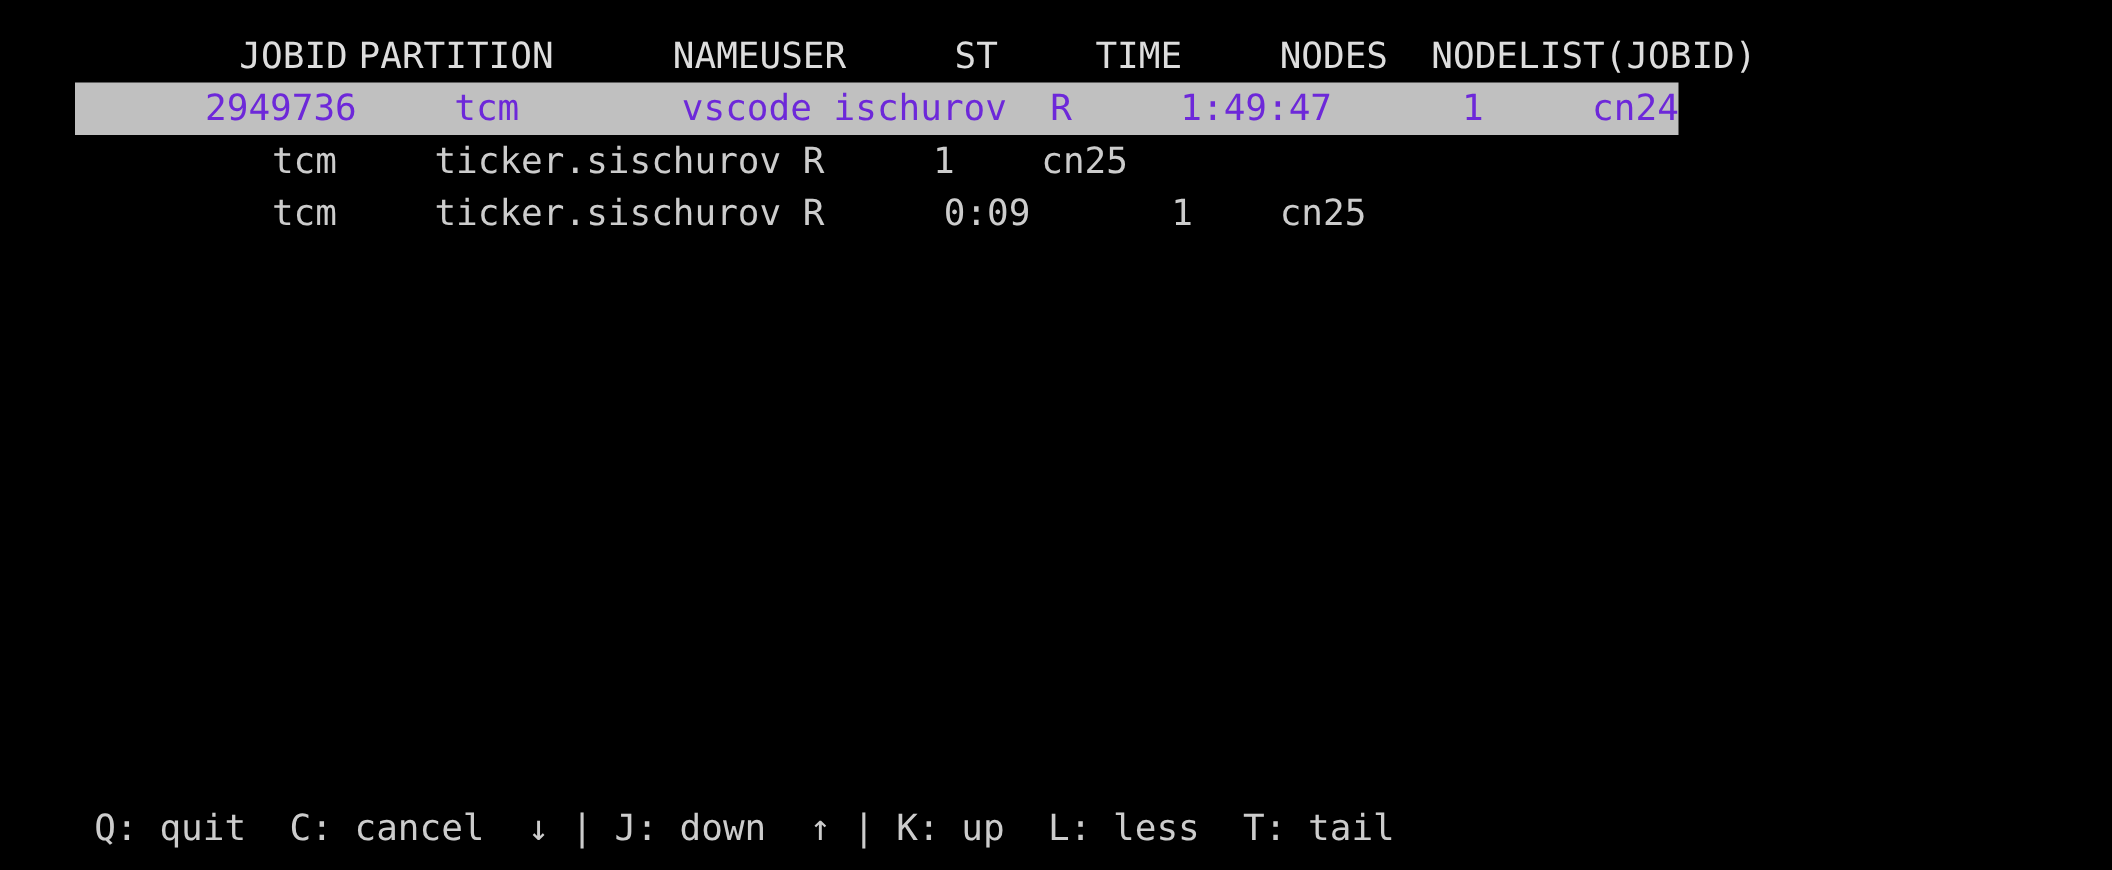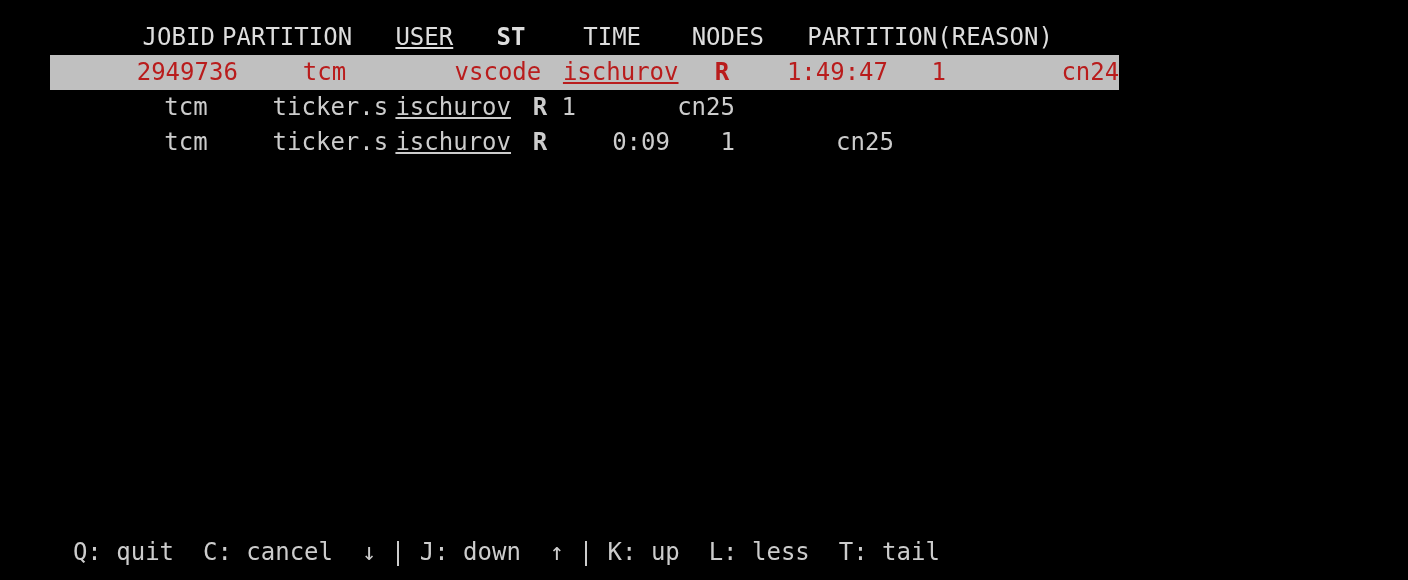--- a/index.html
+++ b/index.html
@@ -17,63 +17,63 @@
       height: 580px;
       overflow: hidden;
       position: relative;
       font-variant-numeric: tabular-nums;
     }
     .table-area {
       padding-top: 20px;
     }
     .row {
       white-space: pre;
-      padding-left: 27px;
+      padding-left: 44px;
       height: 35px;
       display: flex;
       align-items: center;
     }
     .header-row {
       color: #ddd;
     }
     .selected {
       background-color: #c0c0c0;
-      color: #b91c1c;
+      color: #6d28d9;
       display: inline-block;
       padding-left: 0;
       margin-left: 50px;
     }
     .selected-wrap {
       height: 35px;
     }
     .col-jobid { display: inline-block; width: 7ch; text-align: right; }
     .col-partition { display: inline-block; width: 10ch; text-align: center; }
     .col-name { display: inline-block; width: 9ch; text-align: right; }
-    .col-user { display: inline-block; width: 9ch; text-align: center; text-decoration: underline; }
-    .col-st { display: inline-block; width: 3ch; text-align: center; font-weight: bold; }
+    .col-user { display: inline-block; width: 9ch; text-align: left; }
+    .col-st { display: inline-block; width: 3ch; text-align: left; }
     .col-time { display: inline-block; width: 11ch; text-align: center; }
-    .col-nodes { display: inline-block; width: 7ch; text-align: left; }
+    .col-nodes { display: inline-block; width: 7ch; text-align: center; }
     .col-nodelist { display: inline-block; padding-left: 1ch; text-align: left; }
     .spacer { display: inline-block; width: 6ch; }
     .footer {
       position: absolute;
       bottom: 10px;
-      left: 44px;
+      left: 34px;
       color: #ccc;
       white-space: pre;
     }
     .footer span {
       margin-right: 2ch;
     }
   </style>
 </head>
 <body>
 
 <div class="table-area">
-  <div class="row header-row"><span class="spacer"></span><span class="col-jobid">JOBID</span> <span class="col-partition">PARTITION</span>  <span class="col-user">USER</span> <span class="col-st">ST</span> <span class="col-time">TIME</span> <span class="col-nodes">NODES</span> <span class="col-nodelist">PARTITION(REASON)</span></div>
+  <div class="row header-row"><span class="spacer"></span><span class="col-jobid">JOBID</span> <span class="col-partition">PARTITION</span> <span class="col-name">NAME</span> <span class="col-user">USER</span> <span class="col-st">ST</span> <span class="col-time">TIME</span> <span class="col-nodes">NODES</span> <span class="col-nodelist">NODELIST(JOBID)</span></div>
   <div id="rows-container">
       <div class="selected-wrap"><div class="row selected"><span class="spacer"></span><span class="col-jobid">2949736</span> <span class="col-partition">tcm</span> <span class="col-name">vscode</span> <span class="col-user">ischurov</span> <span class="col-st">R</span> <span class="col-time">1:49:47</span> <span class="col-nodes">1</span> <span class="col-nodelist">cn24</span></div></div>
       <div class="row"><span class="spacer"></span> <span class="col-partition">tcm</span> <span class="col-name">ticker.s</span> <span class="col-user">ischurov</span> <span class="col-st">R</span>  <span class="col-nodes">1</span> <span class="col-nodelist">cn25</span></div>
       <div class="row"><span class="spacer"></span> <span class="col-partition">tcm</span> <span class="col-name">ticker.s</span> <span class="col-user">ischurov</span> <span class="col-st">R</span> <span class="col-time">0:09</span> <span class="col-nodes">1</span> <span class="col-nodelist">cn25</span></div>
     </div>
 </div>
 
 <div class="footer">
   <span>Q: quit</span><span>C: cancel</span><span>↓ | J: down</span><span>↑ | K: up</span><span>L: less</span><span>T: tail</span>
 </div>

